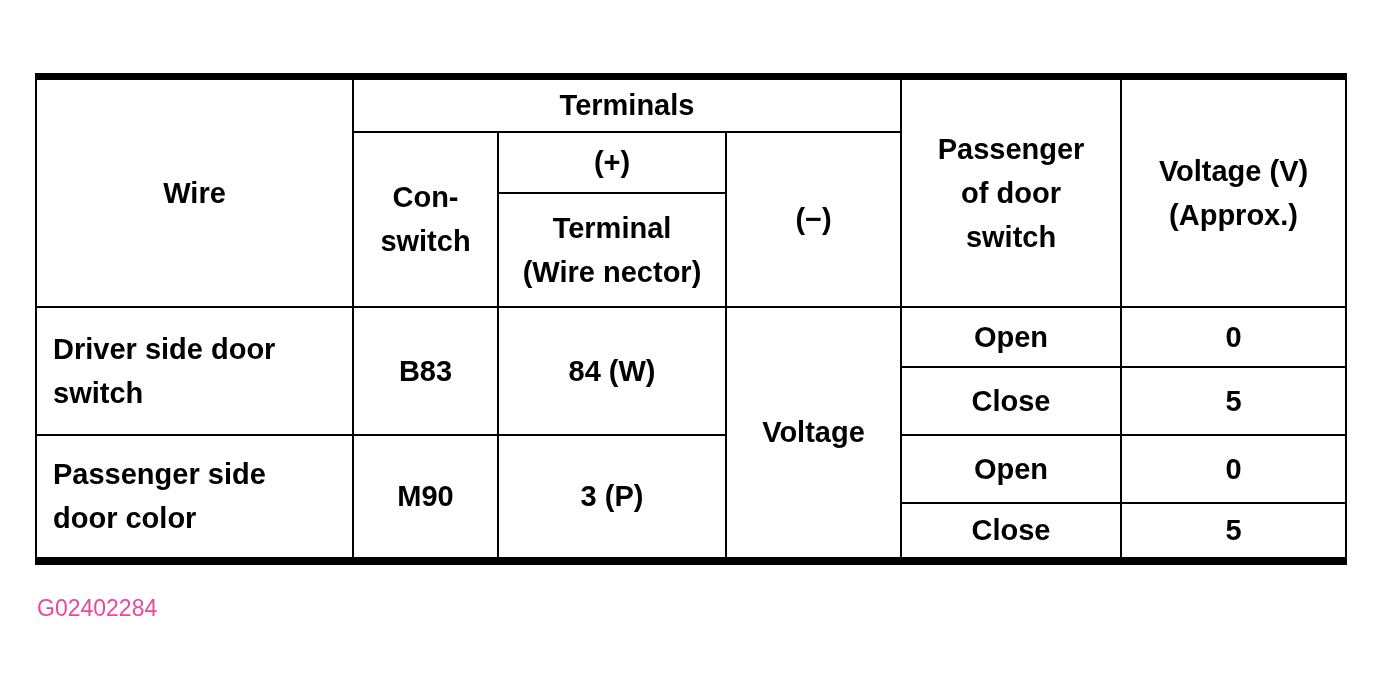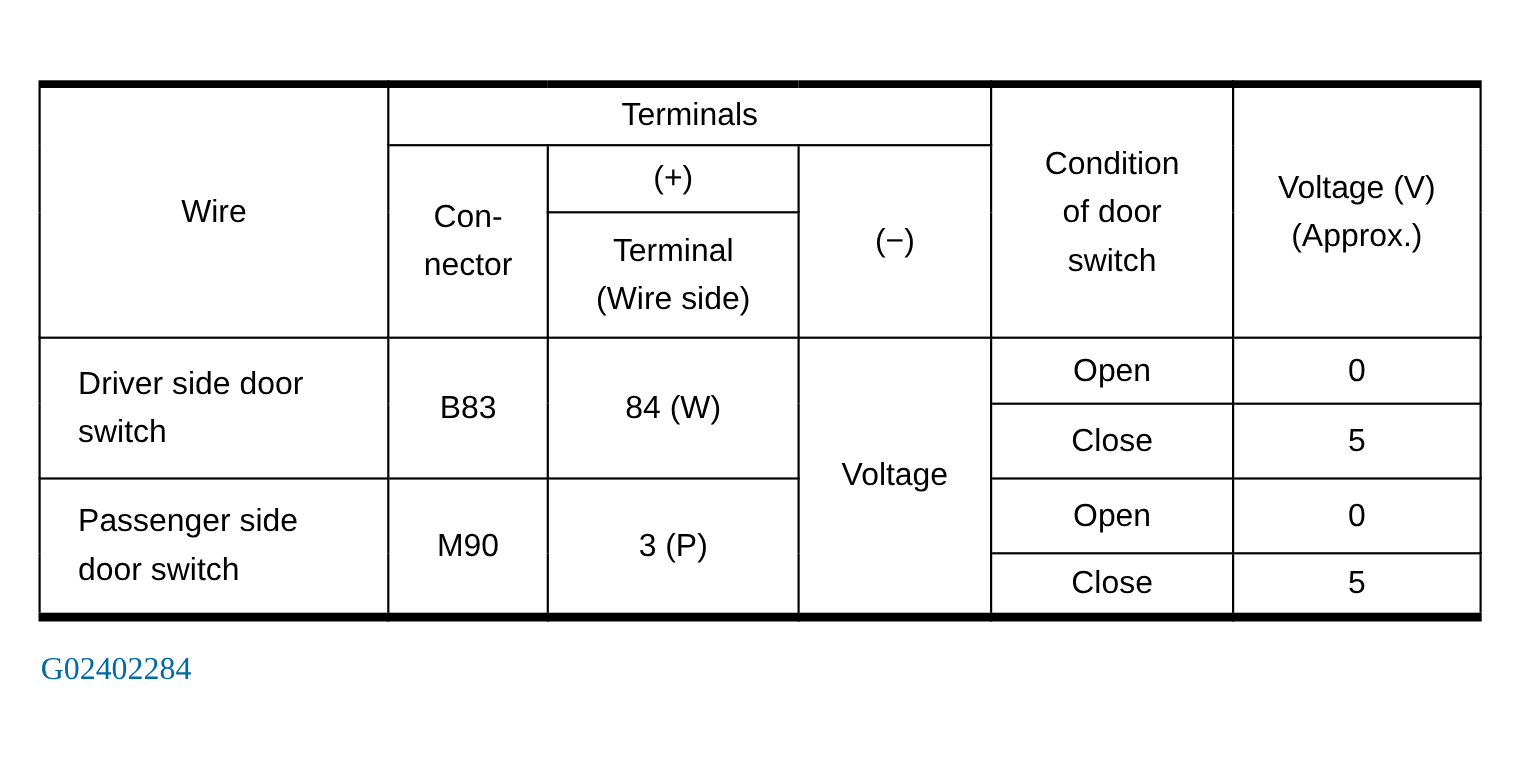--- a/index.html
+++ b/index.html
@@ -31,95 +31,94 @@
   }
   table.spec-table td {
     border: 2px solid #000;
     padding: 2px 6px;
     font-size: 29px;
     line-height: 44px;
     text-align: center;
     vertical-align: middle;
     white-space: pre-line;
     color: #000;
-    font-weight: normal;
+    font-weight: bold;
     margin-left: 37px;
   }
   table.spec-table td.item-cell {
     text-align: left;
-    padding-left: 34px;
+    padding-left: 16px;
   }
   tr.r1 { height: 55px; }
   tr.r2 { height: 61px; }
   tr.r3 { height: 114px; }
   tr.r4 { height: 60px; }
   tr.r5 { height: 68px; }
   tr.r6 { height: 68px; }
   tr.r7 { height: 58px; }
   .figure-id {
     position: absolute;
     left: 37px;
     top: 592px;
-    font-size: 29px;
+    font-size: 23px;
     line-height: 32px;
-    color: #0369a1;
+    color: #ec4899;
     white-space: nowrap;
-    font-family: Liberation Serif, serif;
   }
 </style>
 </head>
 <body>
 
 <div class="page">
 
   <table class="spec-table">
     <colgroup>
       <col style="width:317px">
       <col style="width:145px">
       <col style="width:228px">
       <col style="width:175px">
       <col style="width:220px">
       <col style="width:225px">
     </colgroup>
     <tbody>
       <tr class="r1">
         <td rowspan="3">Wire</td>
         <td colspan="3">Terminals</td>
-        <td rowspan="3">Condition
+        <td rowspan="3">Passenger
 of door
 switch</td>
         <td rowspan="3">Voltage (V)
 (Approx.)</td>
       </tr>
       <tr class="r2">
         <td rowspan="2">Con-
-nector</td>
+switch</td>
         <td>(+)</td>
         <td rowspan="2">(−)</td>
       </tr>
       <tr class="r3">
         <td>Terminal
-(Wire side)</td>
+(Wire nector)</td>
       </tr>
       <tr class="r4">
         <td class="item-cell" rowspan="2">Driver side door
 switch</td>
         <td rowspan="2">B83</td>
         <td rowspan="2">84 (W)</td>
         <td rowspan="4">Voltage</td>
         <td>Open</td>
         <td>0</td>
       </tr>
       <tr class="r5">
         <td>Close</td>
         <td>5</td>
       </tr>
       <tr class="r6">
         <td class="item-cell" rowspan="2">Passenger side
-door switch</td>
+door color</td>
         <td rowspan="2">M90</td>
         <td rowspan="2">3 (P)</td>
         <td>Open</td>
         <td>0</td>
       </tr>
       <tr class="r7">
         <td>Close</td>
         <td>5</td>
       </tr>
     </tbody>

